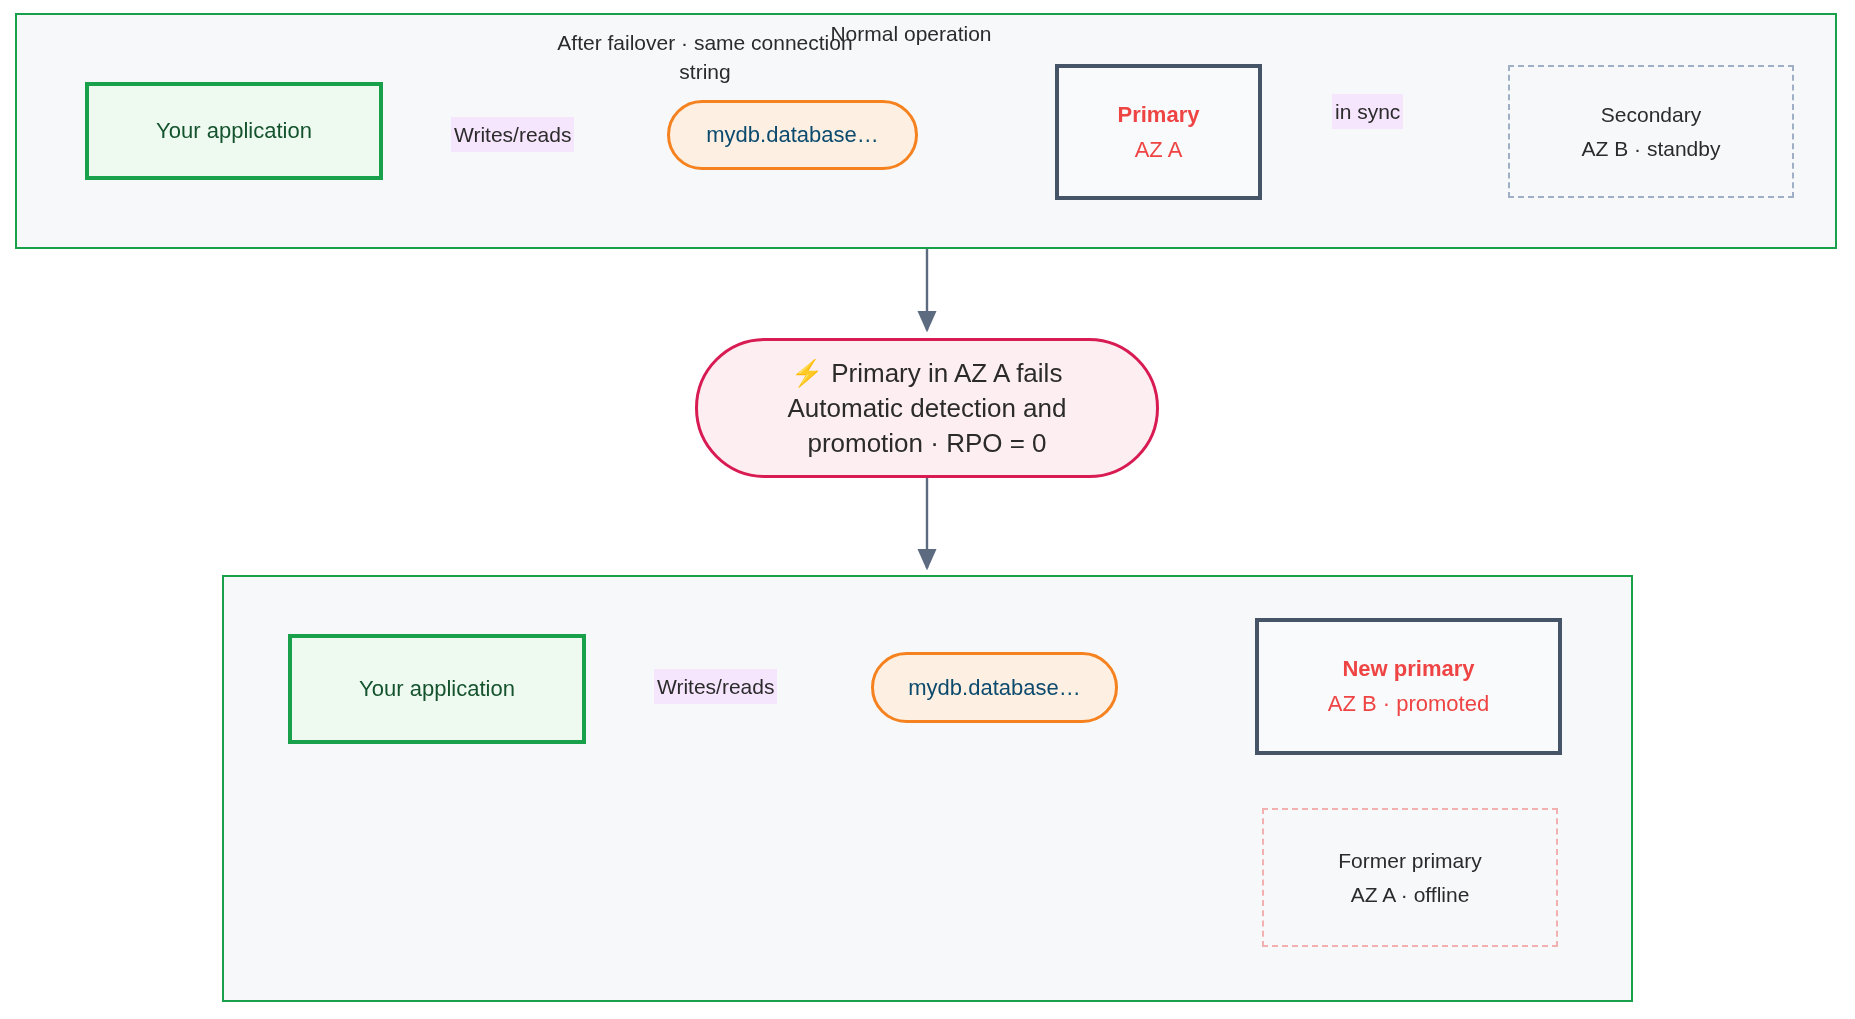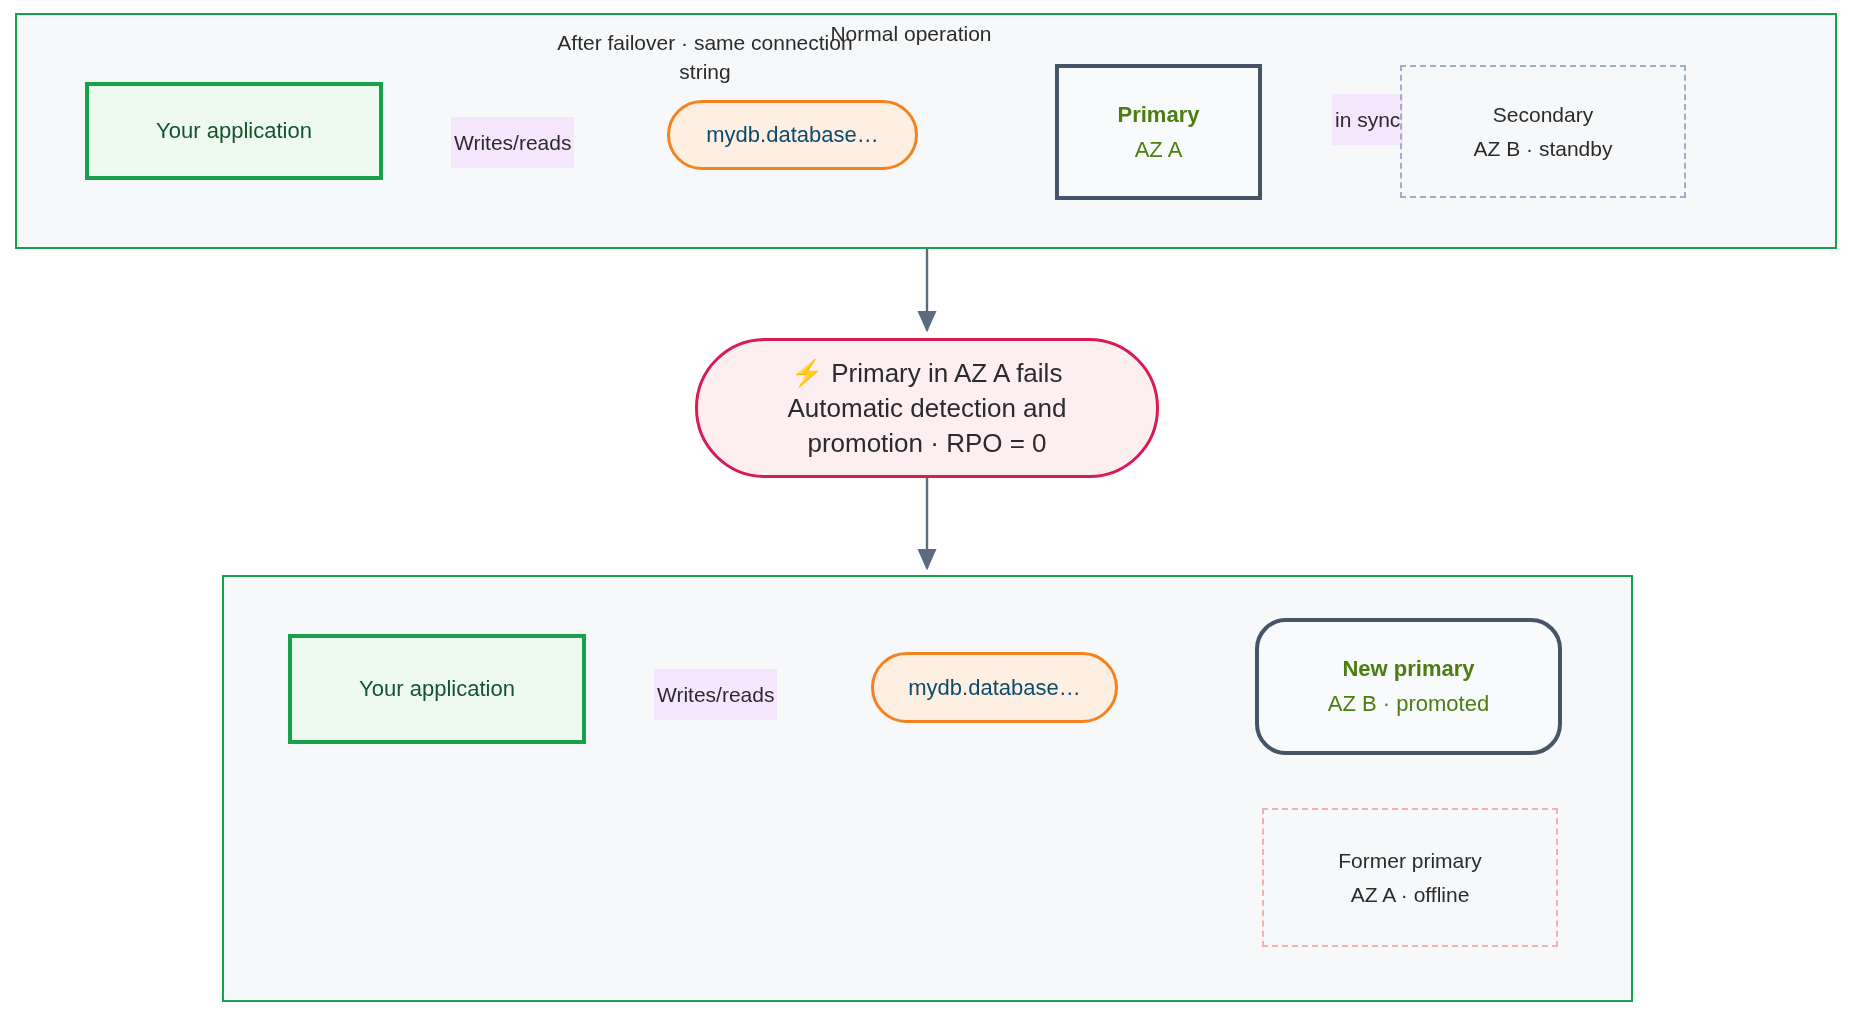--- a/index.html
+++ b/index.html
@@ -86,21 +86,21 @@
     background: #fdf0e2;
     border: 3px solid #f5821f;
     border-radius: 999px;
     font-size: 22px;
     color: #0c4a6e;
   }
   .node-primary {
     background: #f8fafb;
     border: 4px solid #455467;
     font-size: 22px;
-    color: #4d7c0f;
+    color: #ef4444;
   }
   .node-primary .ttl {
     font-weight: bold;
     margin-bottom: 9px;
   }
   .node-standby {
     background: transparent;
     border: 2px dashed #9fb0c6;
     font-size: 21px;
     color: #2b2b2b;
@@ -120,35 +120,35 @@
     border-radius: 999px;
     font-size: 26px;
     color: #2b2b2b;
     line-height: 35px;
     padding: 0 26px;
   }
   
   #node-app-top      { left: 85px;  top: 82px;  width: 298px; height: 98px; }
   #node-endpoint-top { left: 667px; top: 100px; width: 251px; height: 70px; }
   #node-primary-top  { left: 1055px;top: 64px;  width: 207px; height: 136px;}
-  #node-secondary    { left: 1400px;top: 65px;  width: 286px; height: 133px;}
+  #node-secondary    { left: 1508px;top: 65px;  width: 286px; height: 133px;}
   
   #node-failure      { left: 695px; top: 338px; width: 464px; height: 140px;}
   
   #node-app-bottom      { left: 288px; top: 634px; width: 298px; height: 110px;}
   #node-endpoint-bottom { left: 871px; top: 652px; width: 247px; height: 71px;}
-  #node-newprimary      { left: 1255px;top: 618px; width: 307px; height: 137px; border-radius: 31px;}
+  #node-newprimary      { left: 1255px;top: 618px; width: 307px; height: 137px;}
   #node-former          { left: 1262px;top: 808px; width: 296px; height: 139px;}
   
   .edge-label {
     position: absolute;
     font-size: 21px;
     color: #2b2b2b;
     background: #f6e6fd;
-    padding: 12px 3px;
+    padding: 4px 3px;
     white-space: nowrap;
     line-height: 27px;
   }
   #label-writes-top  { left: 451px;  top: 117px; }
   #label-insync      { left: 1332px; top: 94px;  }
   #label-writes-bot  { left: 654px;  top: 669px; }
 </style>
 </head>
 <body>
 

